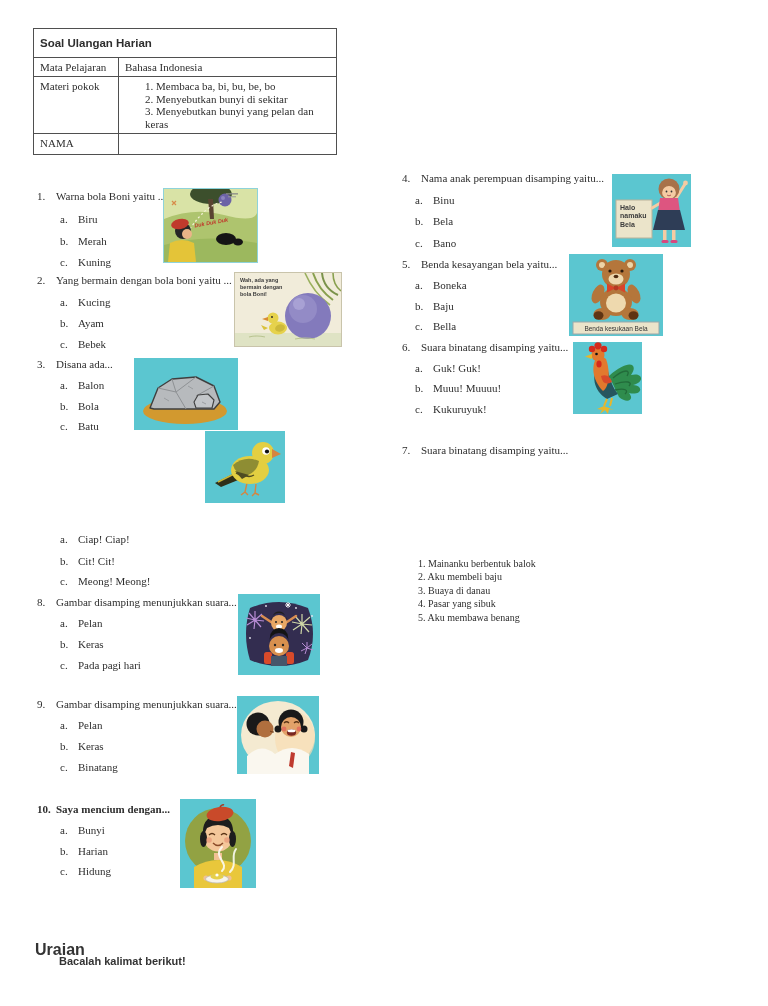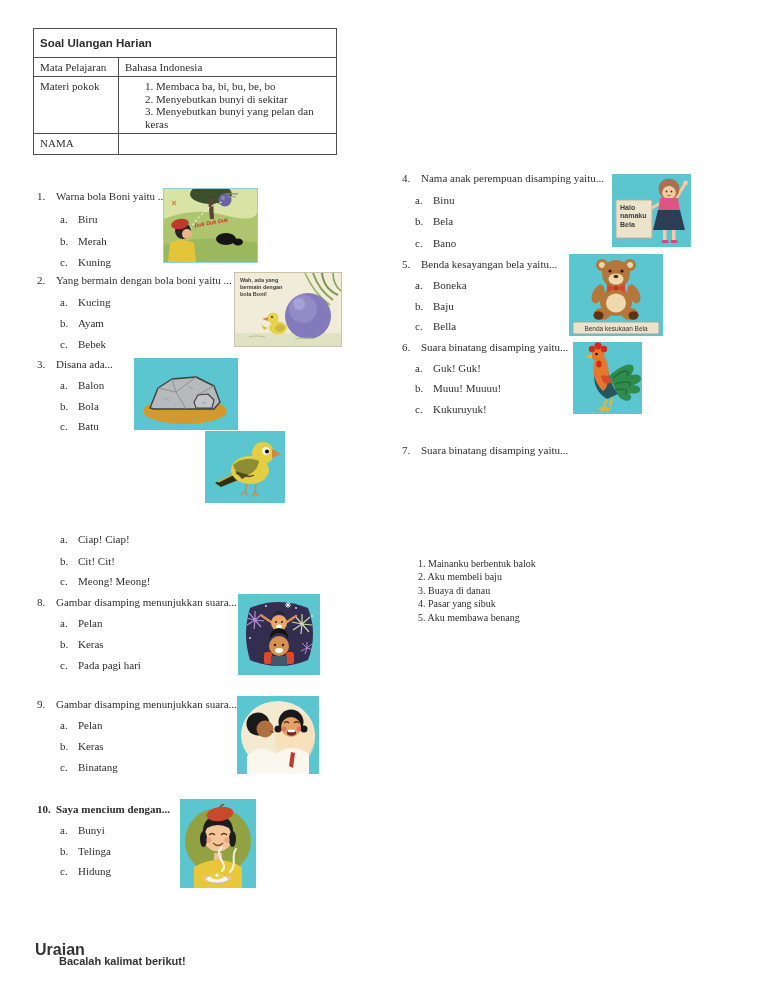--- a/index.html
+++ b/index.html
@@ -170,21 +170,21 @@
   <div class="qline" style="left:37px;top:803px;font-weight:bold;">
     <span class="qnum">10.</span>
     <span>Saya mencium dengan...</span>
   </div>
   <div class="opt" style="left:60px;top:824px;">
     <span class="olet">a.</span>
     <span>Bunyi</span>
   </div>
   <div class="opt" style="left:60px;top:845px;">
     <span class="olet">b.</span>
-    <span>Telinga</span>
+    <span>Harian</span>
   </div>
   <div class="opt" style="left:60px;top:865px;">
     <span class="olet">c.</span>
     <span>Hidung</span>
   </div>
 
   <div class="qline" style="left:402px;top:172px;">
     <span class="qnum">4.</span>
     <span>Nama anak perempuan disamping yaitu...</span>
   </div>

